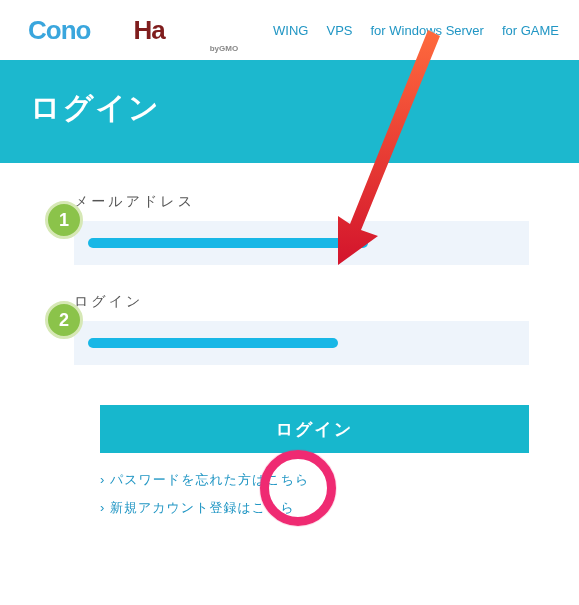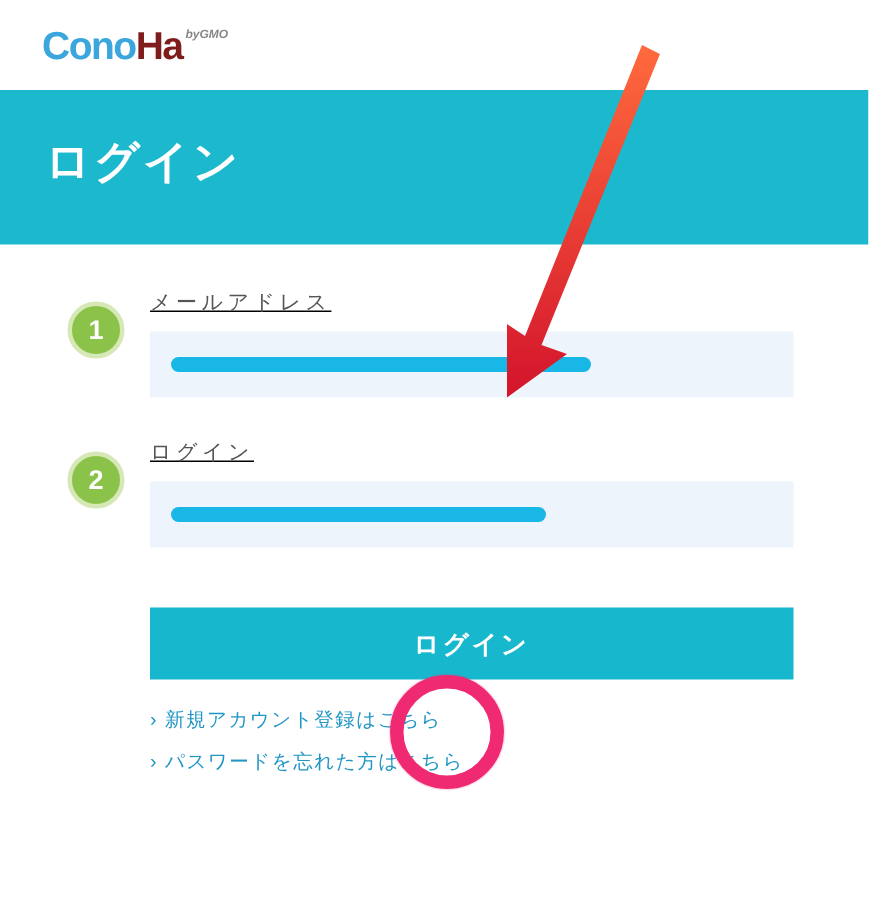--- a/index.html
+++ b/index.html
@@ -13,36 +13,36 @@
   }
   
   .header {
     height: 60px;
     display: flex;
     align-items: center;
     padding: 0 10px;
   }
   .logo {
     display: flex;
-    align-items: flex-start;
+    align-items: center;
     font-weight: 800;
     font-size: 26px;
     letter-spacing: -1px;
     margin-left: 18px;
+    gap: 43px;
   }
   .logo .c1 { color: #3aa6dd; }
   .logo .c2 { color: #7f1d1d; }
   .logo .sub {
     font-size: 8px;
     color: #888;
     margin-left: 2px;
     letter-spacing: 0;
     position: relative;
-    top: 3px;
-    font-style: italic;
+    top: 18px;
   }
   .badge {
     margin-left: 10px;
     display: flex;
     align-items: center;
   }
   .badge svg { display: block; }
   .nav {
     margin-left: auto;
     display: flex;
@@ -84,22 +84,21 @@
     background: #8bc34a;
     border: 3px solid #d6e8b5;
     color: #fff;
     font-weight: 700;
     font-size: 18px;
     display: flex;
     align-items: center;
     justify-content: center;
   }
   .field-inner {
-    margin-left: 50px;
-    text-decoration: underline;
+    margin-left: 24px;
   }
   .label {
     font-size: 14px;
     color: #555;
     letter-spacing: 3px;
     margin-bottom: 10px;
   }
   .input {
     width: 100%;
     height: 44px;
@@ -168,20 +167,26 @@
 </style>
 </head>
 <body>
 
 <div class="header">
   <div class="logo">
     <span class="c1">Cono</span>
       <span class="c2">Ha</span>
     <span class="sub">byGMO</span>
   </div>
+  <nav class="nav">
+    <a href="#">WING</a>
+    <a href="#">VPS</a>
+    <a href="#">for Windows Server</a>
+    <a href="#">for GAME</a>
+  </nav>
 </div>
 
 <div class="hero">
   <h1>ログイン</h1>
 </div>
 
 <div class="form-wrap">
 
   <div class="field">
     <div class="num-badge">1</div>
@@ -199,22 +204,22 @@
       <div class="label">ログイン</div>
       <div class="input">
         <div class="input-mask mask-2"></div>
       </div>
     </div>
   </div>
 
   <div class="actions">
     <button class="login-btn">ログイン</button>
     <div class="links">
+      <a href="#">パスワードを忘れた方はこちら</a>
       <a href="#">新規アカウント登録はこちら</a>
-      <a href="#">パスワードを忘れた方はこちら</a>
     </div>
   </div>
 
 </div>
 
 <svg class="arrow-svg" width="160" height="240">
   <defs>
     <linearGradient id="ag" x1="0" y1="0" x2="0" y2="1">
       <stop offset="0" stop-color="#ff6a3d"></stop>
       <stop offset="1" stop-color="#d3142c"></stop>

